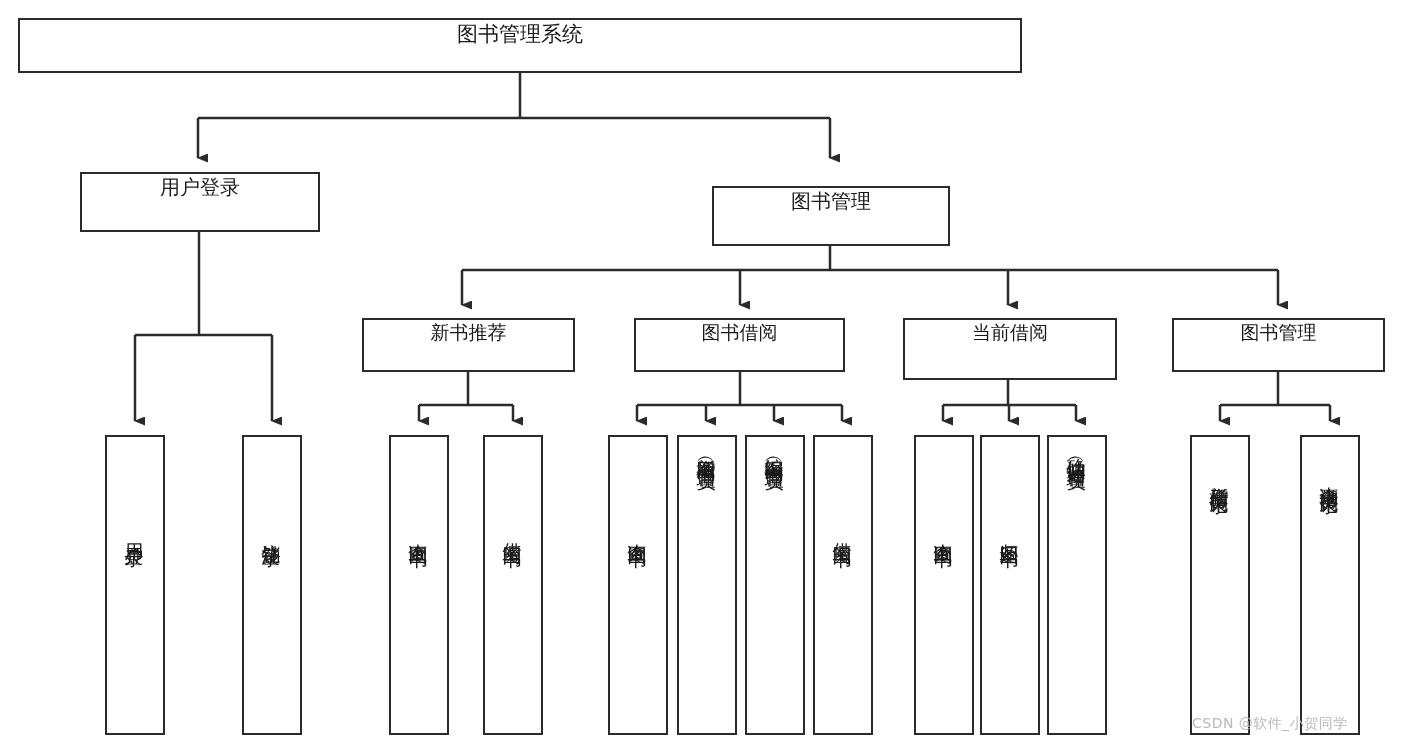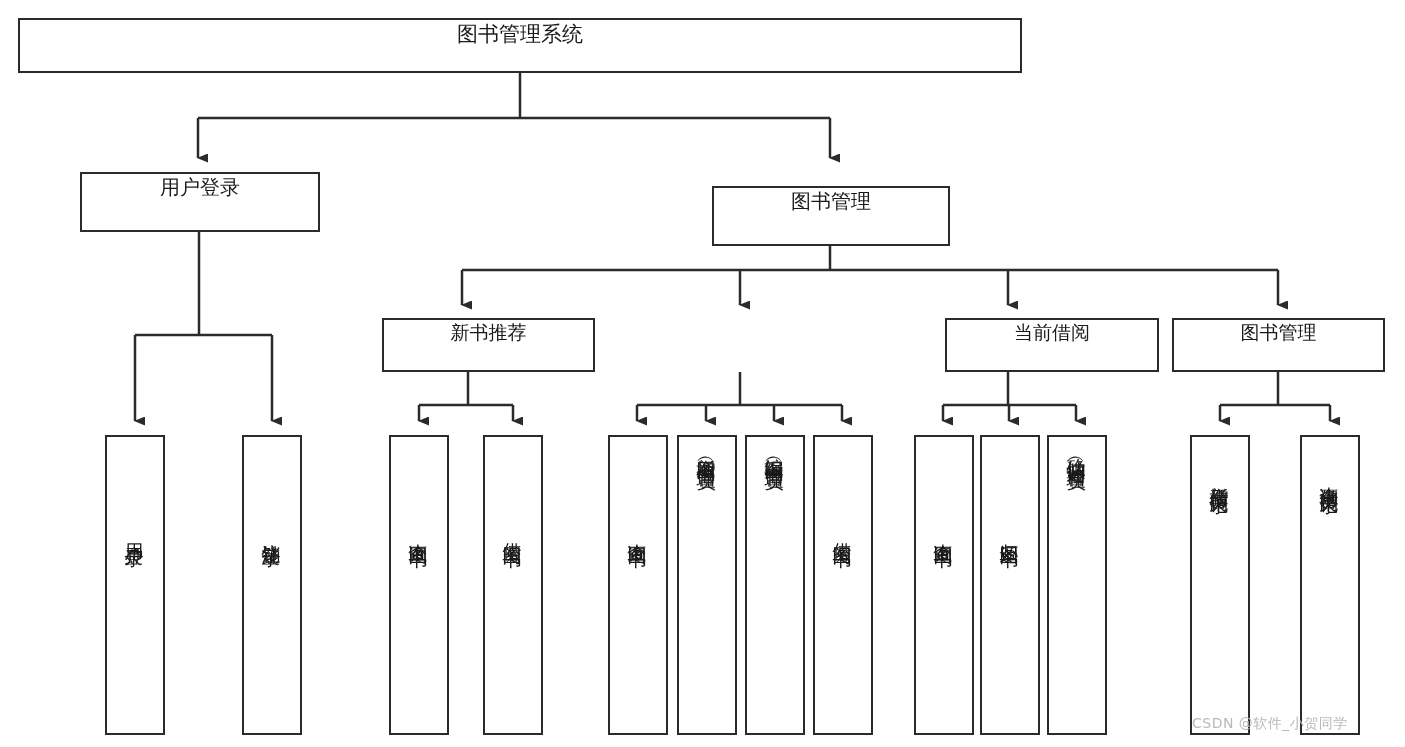--- a/index.html
+++ b/index.html
@@ -125,24 +125,27 @@
     <span>图书管理系统</span>
   </div>
 
   <div class="node level1" style="left:80px; top:172px; width:240px; height:60px;">
     <span>用户登录</span>
   </div>
   <div class="node level1" style="left:712px; top:186px; width:238px; height:60px;">
     <span>图书管理</span>
   </div>
 
-  <div class="node level2" style="left:362px; top:318px; width:213px; height:54px;margin-left:20px;">
+  <div class="node level2" style="left:362px; top:318px; width:213px; height:54px;">
     <span>新书推荐</span>
   </div>
-  <div class="node level2" style="left:945px; top:318px; width:214px; height:54px;">
+  <div class="node level2" style="left:634px; top:318px; width:211px; height:54px;">
+    <span>图书借阅</span>
+  </div>
+  <div class="node level2" style="left:903px; top:318px; width:214px; height:62px;">
     <span>当前借阅</span>
   </div>
   <div class="node level2" style="left:1172px; top:318px; width:213px; height:54px;">
     <span>图书管理</span>
   </div>
 
   <div class="node leaf" style="left:105px; top:435px; width:60px; height:300px;">
     <span class="vtext" style="margin-top:85px;">用户登录</span>
   </div>
   <div class="node leaf" style="left:242px; top:435px; width:60px; height:300px;">

